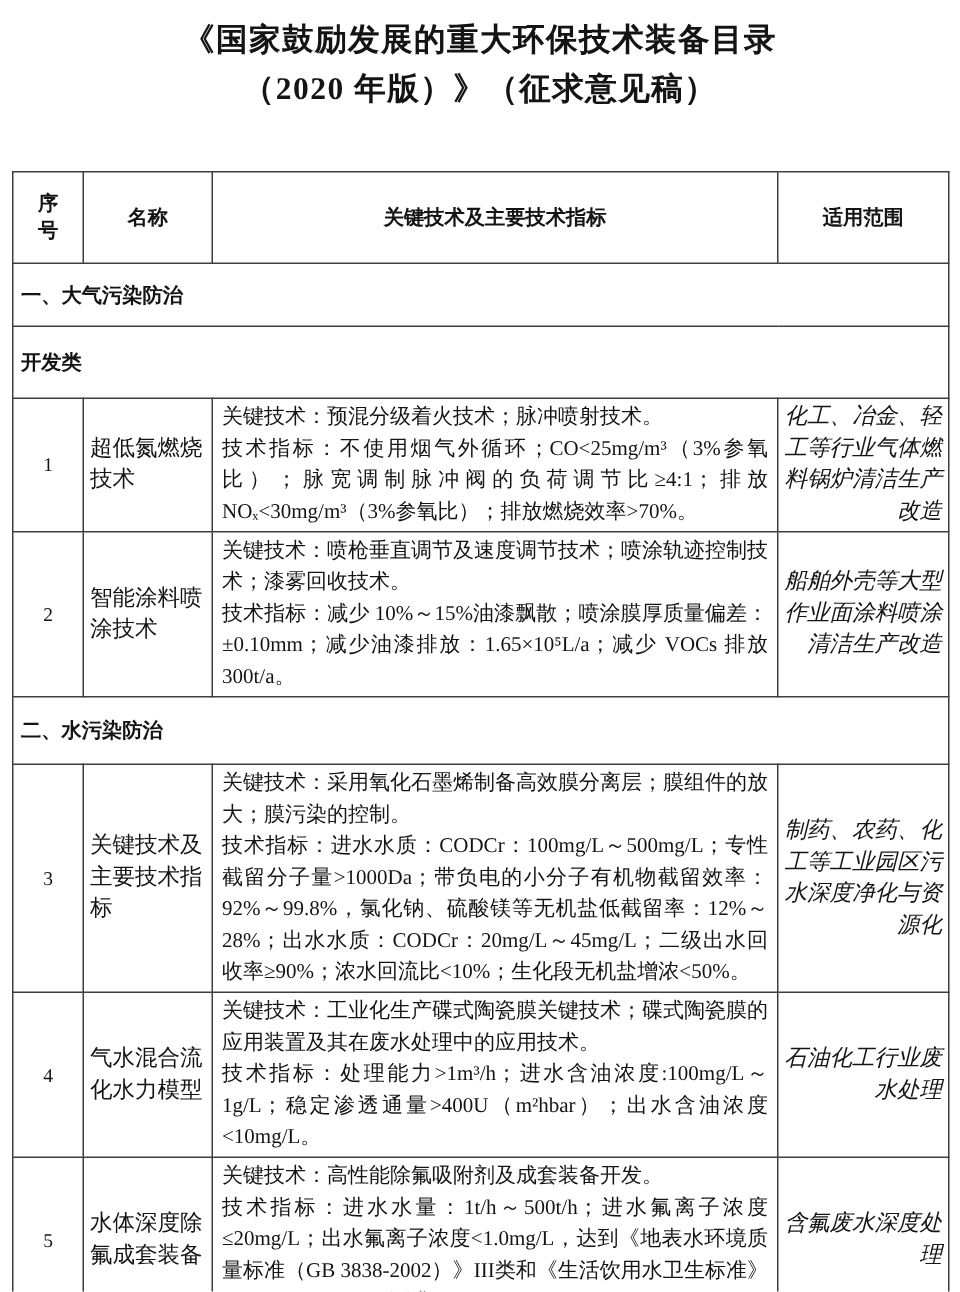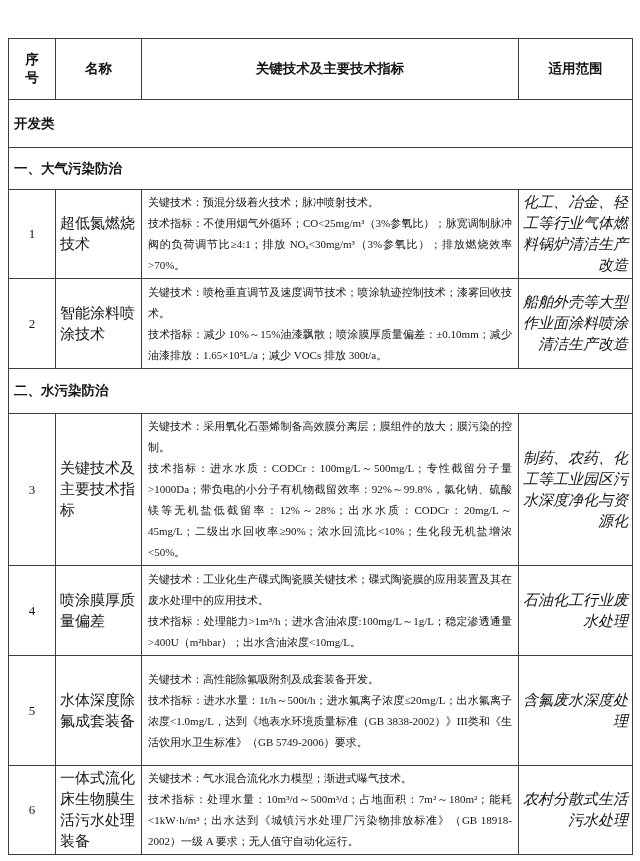--- a/index.html
+++ b/index.html
@@ -57,64 +57,68 @@
     vertical-align:middle;
   }
   td.c-name {
     font-size:15px;
     line-height:21px;
     padding:2px 4px;
     vertical-align:middle;
     text-align:left;
   }
   td.c-tech {
-    font-size:11px;
+    font-size:14px;
     line-height:21px;
     padding:2px 6px;
     vertical-align:middle;
     text-align:justify;
   }
   td.c-scope {
     font-size:15px;
     line-height:21px;
     padding:2px 4px;
     vertical-align:middle;
     text-align:right;
     font-style:italic;
   }
 </style>
 </head>
 <body>
 
 <div class="page">
 
+  <div class="doc-title">
+    <div>《国家鼓励发展的重大环保技术装备目录</div>
+    <div>（2020 年版）》（征求意见稿）</div>
+  </div>
 
   <table class="catalog">
     <colgroup>
       <col style="width:47px">
       <col style="width:86px">
       <col style="width:377px">
       <col style="width:114px">
     </colgroup>
     <thead>
       <tr>
         <th>序号</th>
         <th>名称</th>
         <th>关键技术及主要技术指标</th>
         <th>适用范围</th>
       </tr>
     </thead>
     <tbody>
 
+      <tr class="section-row row-sec1">
+        <td colspan="4">一、大气污染防治</td>
+      </tr>
+
       <tr class="section-row row-dev">
         <td colspan="4">开发类</td>
-      </tr>
-
-      <tr class="section-row row-sec1">
-        <td colspan="4">一、大气污染防治</td>
       </tr>
 
       <tr class="r1">
         <td class="c-no">1</td>
         <td class="c-name">超低氮燃烧技术</td>
         <td class="c-tech">
           <div>关键技术：预混分级着火技术；脉冲喷射技术。</div>
           <div>技术指标：不使用烟气外循环；CO&lt;25mg/m³（3%参氧比）；脉宽调制脉冲阀的负荷调节比≥4:1；排放 NOₓ&lt;30mg/m³（3%参氧比）；排放燃烧效率&gt;70%。</div>
         </td>
         <td class="c-scope">化工、冶金、轻工等行业气体燃料锅炉清洁生产改造</td>
@@ -139,21 +143,21 @@
         <td class="c-name">关键技术及主要技术指标</td>
         <td class="c-tech">
           <div>关键技术：采用氧化石墨烯制备高效膜分离层；膜组件的放大；膜污染的控制。</div>
           <div>技术指标：进水水质：CODCr：100mg/L～500mg/L；专性截留分子量&gt;1000Da；带负电的小分子有机物截留效率：92%～99.8%，氯化钠、硫酸镁等无机盐低截留率：12%～28%；出水水质：CODCr：20mg/L～45mg/L；二级出水回收率≥90%；浓水回流比&lt;10%；生化段无机盐增浓&lt;50%。</div>
         </td>
         <td class="c-scope">制药、农药、化工等工业园区污水深度净化与资源化</td>
       </tr>
 
       <tr class="r4">
         <td class="c-no">4</td>
-        <td class="c-name">喷涂膜厚质量偏差</td>
+        <td class="c-name">气水混合流化水力模型</td>
         <td class="c-tech">
           <div>关键技术：工业化生产碟式陶瓷膜关键技术；碟式陶瓷膜的应用装置及其在废水处理中的应用技术。</div>
           <div>技术指标：处理能力&gt;1m³/h；进水含油浓度:100mg/L～1g/L；稳定渗透通量&gt;400U（m²hbar）；出水含油浓度&lt;10mg/L。</div>
         </td>
         <td class="c-scope">石油化工行业废水处理</td>
       </tr>
 
       <tr class="r5">
         <td class="c-no">5</td>
         <td class="c-name">水体深度除氟成套装备</td>

